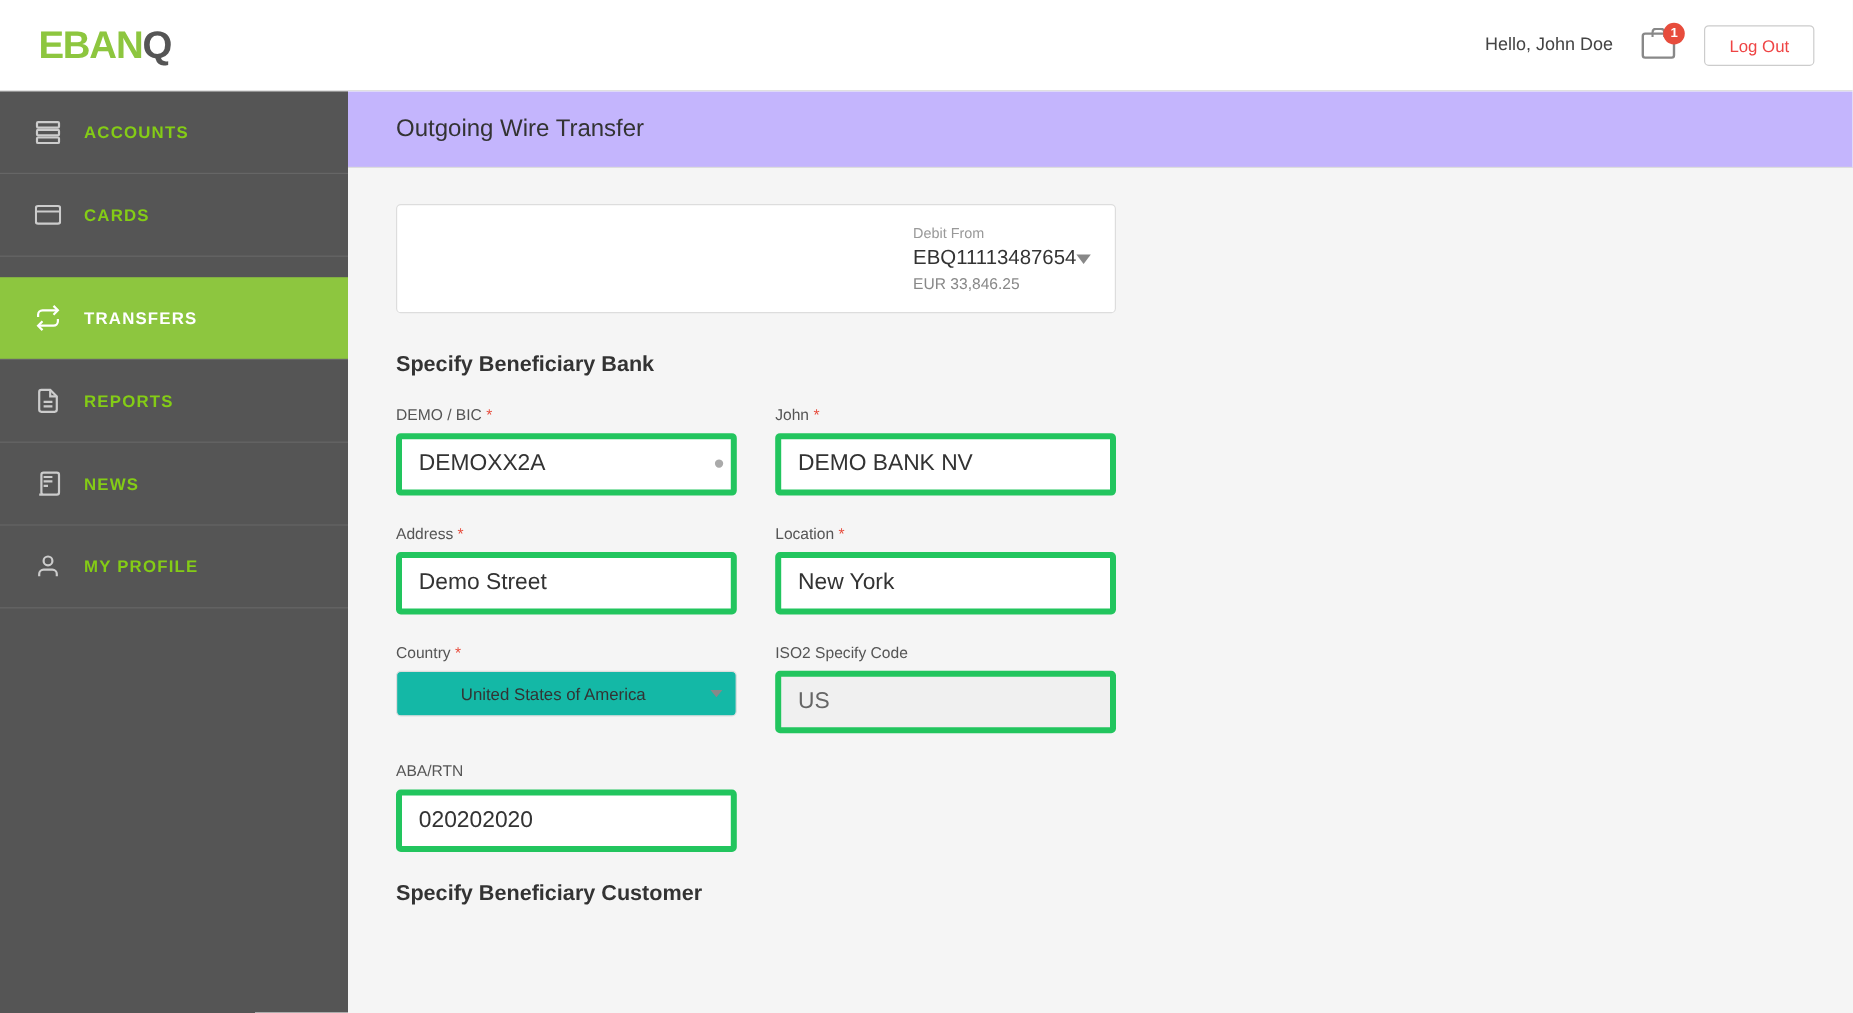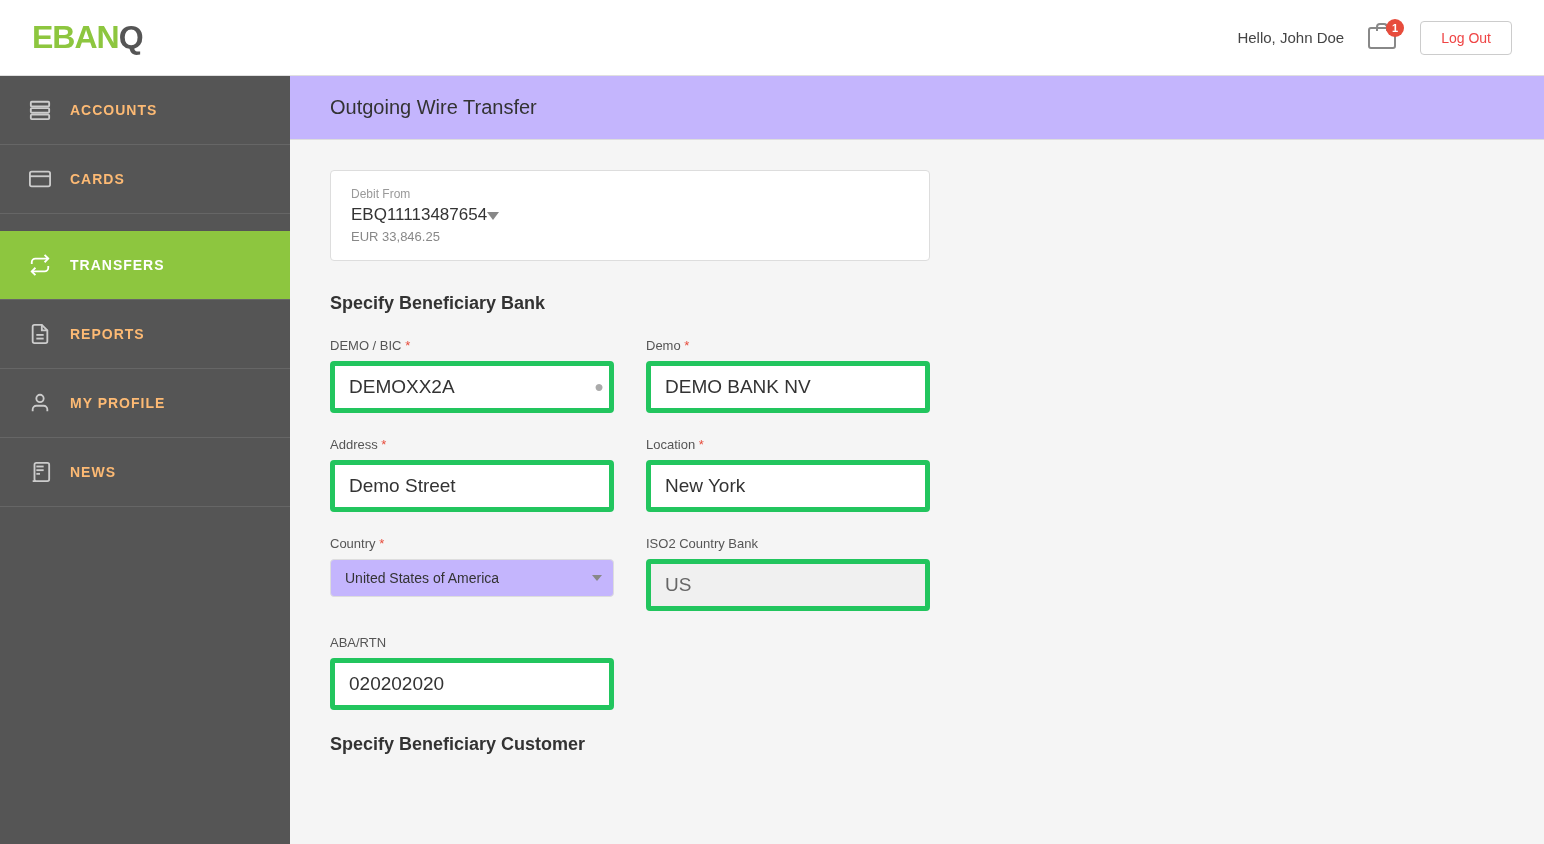--- a/index.html
+++ b/index.html
@@ -80,21 +80,21 @@
       background: #555555;
       flex-shrink: 0;
       display: flex;
       flex-direction: column;
     }
     .sidebar-item {
       display: flex;
       align-items: center;
       gap: 18px;
       padding: 22px 28px;
-      color: #fdba74;
+      color: #84cc16;
       font-size: 14px;
       font-weight: 600;
       letter-spacing: 1px;
       cursor: pointer;
       border-bottom: 1px solid #666;
       text-transform: uppercase;
     }
     .sidebar-item.active { background: #8dc63f; color: #fff; margin-top: 17px; }
     .sidebar-icon {
       width: 24px; height: 24px;
@@ -125,21 +125,21 @@
 
     
     .debit-card {
       background: #fff;
       border: 1px solid #ddd;
       border-radius: 4px;
       padding: 16px 20px;
       margin-bottom: 32px;
       display: flex;
       align-items: center;
-      justify-content: flex-start;
+      justify-content: flex-end;
       cursor: pointer;
     }
     .debit-card-left { display: flex; flex-direction: column; gap: 4px; }
     .debit-label { font-size: 12px; color: #999; }
     .debit-account { font-size: 17px; color: #333; font-weight: 500; }
     .debit-balance { font-size: 13px; color: #888; }
     .chevron-down {
       width: 0; height: 0;
       border-left: 6px solid transparent;
       border-right: 6px solid transparent;
@@ -184,25 +184,26 @@
       width: 100%;
     }
     .form-input.readonly { background: #f0f0f0; color: #666; }
     .form-select-wrap { position: relative; }
     .form-select {
       border: 1px solid #ddd;
       border-radius: 4px;
       padding: 10px 36px 10px 14px;
       font-size: 14px;
       color: #333;
-      background: #c4b5fd;
+      background: #14b8a6;
       outline: none;
       width: 100%;
       appearance: none;
       cursor: pointer;
+      text-align: center;
     }
     .select-arrow {
       position: absolute;
       right: 12px;
       top: 50%;
       transform: translateY(-50%);
       width: 0; height: 0;
       border-left: 5px solid transparent;
       border-right: 5px solid transparent;
       border-top: 6px solid #888;
@@ -281,37 +282,37 @@
           <line x1="8" y1="13" x2="16" y2="13"></line>
           <line x1="8" y1="17" x2="16" y2="17"></line>
         </svg>
       </span>
       <span>REPORTS</span>
     </div>
 
     <div class="sidebar-item">
       <span class="sidebar-icon">
         <svg width="22" height="22" viewBox="0 0 24 24" fill="none" stroke="#ccc" stroke-width="2">
-          <path d="M20 21v-2a4 4 0 0 0-4-4H8a4 4 0 0 0-4 4v2"></path>
-          <circle cx="12" cy="7" r="4"></circle>
-        </svg>
-      </span>
-      <span>MY PROFILE</span>
-    </div>
-
-    <div class="sidebar-item">
-      <span class="sidebar-icon">
-        <svg width="22" height="22" viewBox="0 0 24 24" fill="none" stroke="#ccc" stroke-width="2">
           <path d="M4 22h16a2 2 0 0 0 2-2V4a2 2 0 0 0-2-2H8a2 2 0 0 0-2 2v16a2 2 0 0 0 2 2z"></path>
           <line x1="8" y1="6" x2="16" y2="6"></line>
           <line x1="8" y1="10" x2="16" y2="10"></line>
           <line x1="8" y1="14" x2="12" y2="14"></line>
         </svg>
       </span>
       <span>NEWS</span>
+    </div>
+
+    <div class="sidebar-item">
+      <span class="sidebar-icon">
+        <svg width="22" height="22" viewBox="0 0 24 24" fill="none" stroke="#ccc" stroke-width="2">
+          <path d="M20 21v-2a4 4 0 0 0-4-4H8a4 4 0 0 0-4 4v2"></path>
+          <circle cx="12" cy="7" r="4"></circle>
+        </svg>
+      </span>
+      <span>MY PROFILE</span>
     </div>
 
   </nav>
 
   <div class="content">
 
     <div class="page-header">
       <h1 class="page-title">Outgoing Wire Transfer</h1>
     </div>
 
@@ -334,21 +335,21 @@
             <span>DEMO / BIC</span>
             <span class="required"> *</span>
           </label>
           <div class="input-with-icon">
             <input type="text" class="form-input" value="DEMOXX2A" style="">
             <span class="input-icon">●</span>
           </div>
         </div>
         <div class="form-group">
           <label class="form-label">
-            <span>Demo</span>
+            <span>John</span>
             <span class="required"> *</span>
           </label>
           <input type="text" class="form-input" value="DEMO BANK NV" style="">
         </div>
       </div>
 
       <div class="form-row">
         <div class="form-group">
           <label class="form-label">
             <span>Address</span>
@@ -375,21 +376,21 @@
             <select class="form-select">
               <option value="US">United States of America</option>
               <option value="GB">United Kingdom</option>
               <option value="DE">Germany</option>
               <option value="FR">France</option>
             </select>
             <div class="select-arrow"></div>
           </div>
         </div>
         <div class="form-group">
-          <label class="form-label">ISO2 Country Bank</label>
+          <label class="form-label">ISO2 Specify Code</label>
           <input type="text" class="form-input readonly" readonly="" value="US" style="">
         </div>
       </div>
 
       <div class="form-row">
         <div class="form-group half">
           <label class="form-label">ABA/RTN</label>
           <input type="text" class="form-input" value="020202020" style="">
         </div>
       </div>

